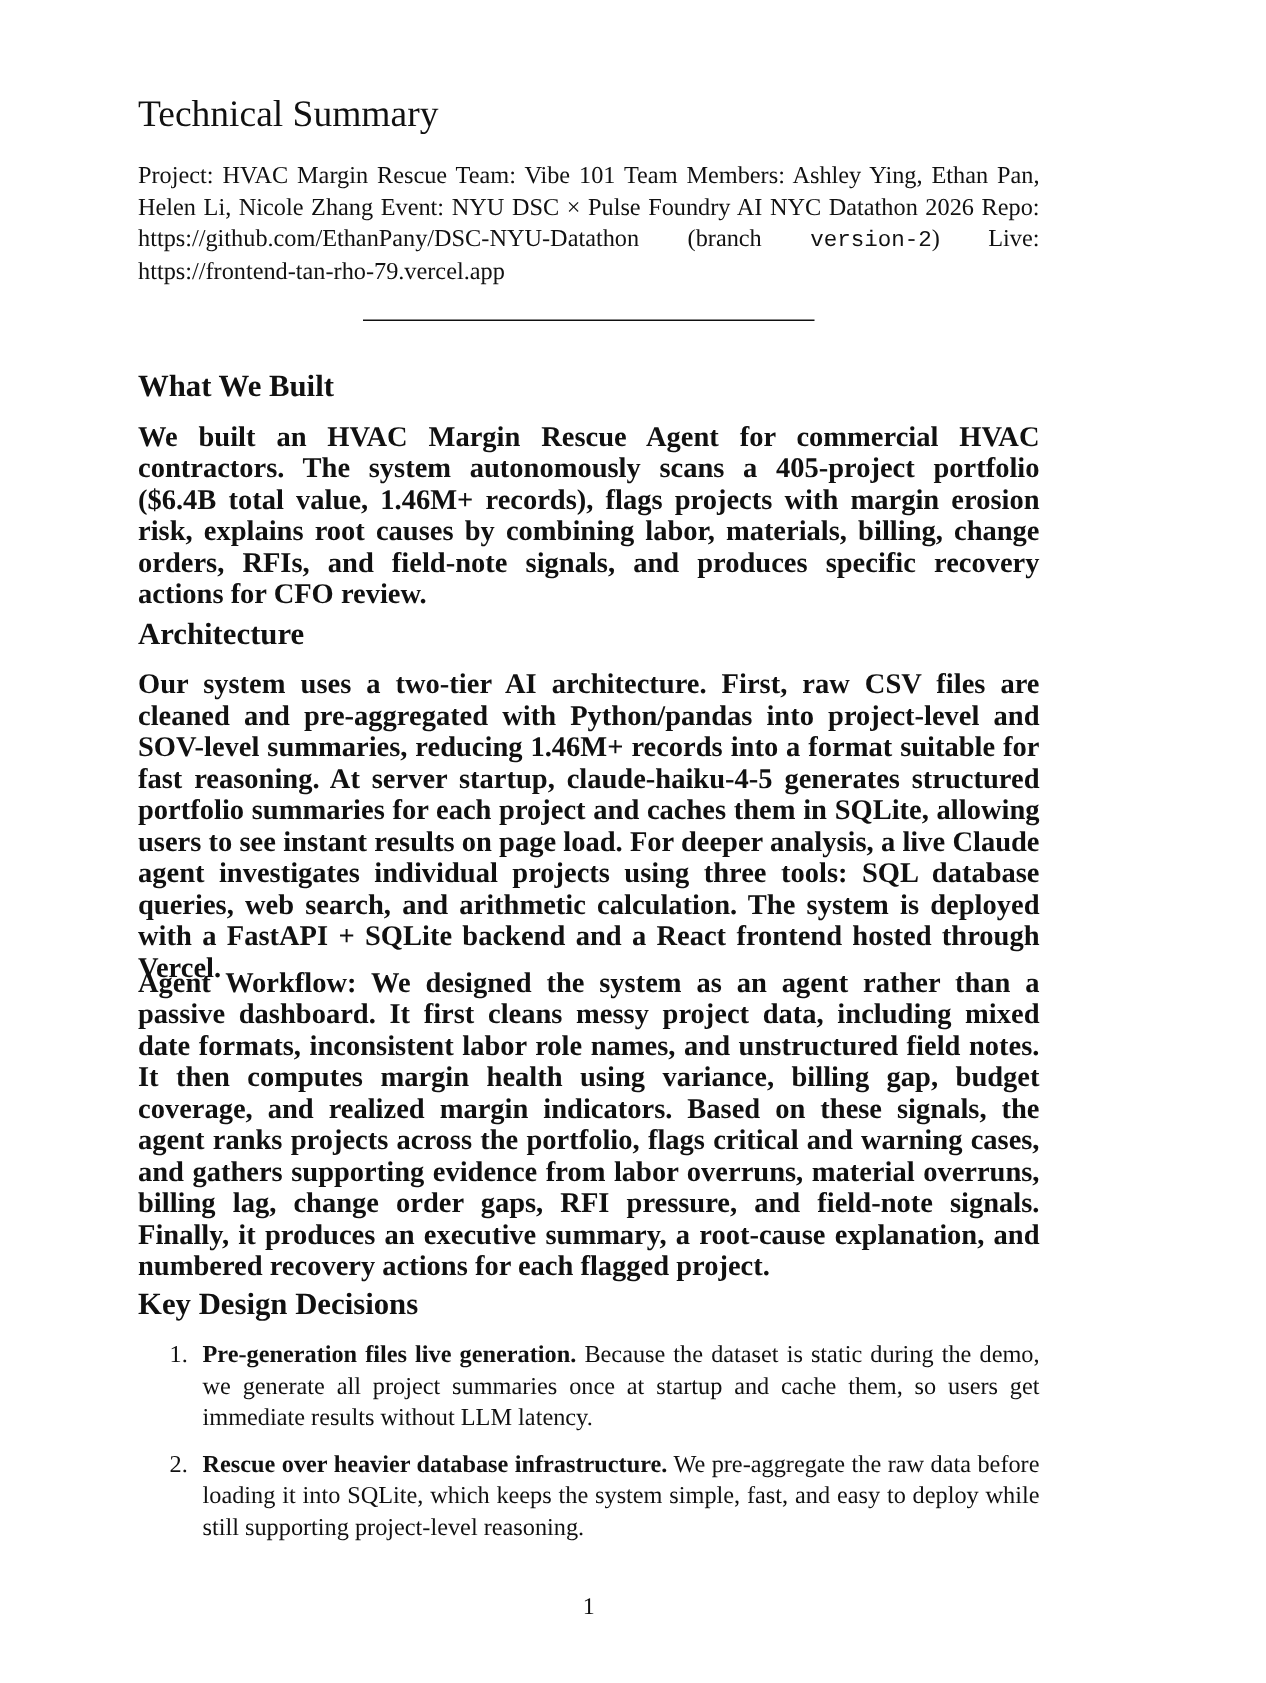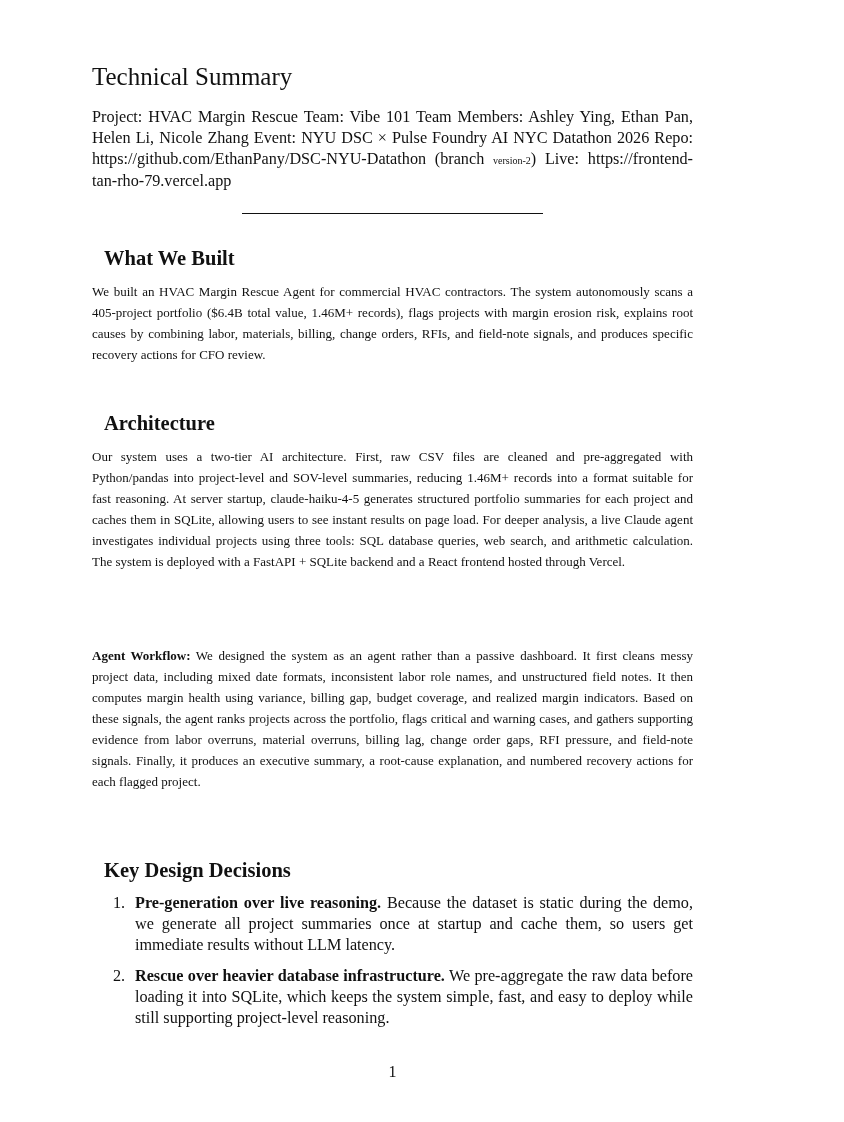--- a/index.html
+++ b/index.html
@@ -37,49 +37,50 @@
       left: 0;
       width: 601px;
       margin: 0;
       font-size: 16.2px;
       line-height: 21px;
       text-align: justify;
       text-align-last: left;
     }
     .meta b { font-weight: normal; }
     .mono {
-      font-family: Liberation Serif, serif;
-      font-size: 10px;
+      font-family: Liberation Mono, monospace;
+      font-size: 15px;
     }
     .rule {
       position: absolute;
       top: 213px;
       left: 150px;
       width: 301px;
       height: 0;
       border-top: 1px solid #111;
     }
     h2 {
       position: absolute;
-      left: 12px;
+      left: 0;
       margin: 0;
       font-size: 20.5px;
       font-weight: bold;
       line-height: 26px;
       white-space: nowrap;
     }
     p.body {
       position: absolute;
       left: 0;
       width: 601px;
       margin: 0;
-      font-size: 13px;
+      font-size: 19px;
       line-height: 21px;
       text-align: justify;
       hyphens: manual;
+      font-weight: bold;
     }
     .list {
       position: absolute;
       left: 0;
       width: 601px;
       margin: 0;
       padding: 0;
       list-style: none;
     }
     .list li {
@@ -123,21 +124,21 @@
   <h2 style="top:410px;">Architecture</h2>
   <p class="body" style="top:446px;">Our system uses a two-tier AI architecture.  First, raw CSV files are cleaned and pre-aggregated with Python/pandas into project-level and SOV-level sum­maries, reducing 1.46M+ records into a format suitable for fast reasoning.  At server startup, claude-haiku-4-5 generates structured portfolio summaries for each project and caches them in SQLite, allowing users to see instant results on page load.  For deeper analysis, a live Claude agent investigates individual projects using three tools: SQL database queries, web search, and arithmetic calculation.  The system is deployed with a FastAPI + SQLite backend and a React frontend hosted through Vercel.</p>
 
   <p class="body" style="top:645px;"><b>Agent Workflow:</b> <span>We designed the system as an agent rather than a passive dashboard.  It first cleans messy project data, including mixed date formats, inconsistent labor role names, and unstructured field notes.  It then computes margin health using variance, billing gap, budget coverage, and realized margin indicators.  Based on these signals, the agent ranks projects across the port­folio, flags critical and warning cases, and gathers supporting evidence from labor overruns, material overruns, billing lag, change order gaps, RFI pressure, and field-note signals.  Finally, it produces an executive summary, a root-cause explanation, and numbered recovery actions for each flagged project.</span></p>
 
   <h2 style="top:857px;">Key Design Decisions</h2>
 
   <ol class="list" style="top:893px;">
     <li>
       <span class="num">1.</span>
-      <b>Pre-generation over live reasoning.</b>
+      <b>Pre-generation files live generation.</b>
       <span>Because the dataset is static during the demo, we generate all project summaries once at startup and cache them, so users get immediate results without LLM latency.</span>
     </li>
     <li>
       <span class="num">2.</span>
       <b>Rescue over heavier database infrastructure.</b>
       <span>We pre-aggregate the raw data before loading it into SQLite, which keeps the system simple, fast, and easy to deploy while still supporting project-level reasoning.</span>
     </li>
   </ol>
 
   <div class="pagenum">1</div>

